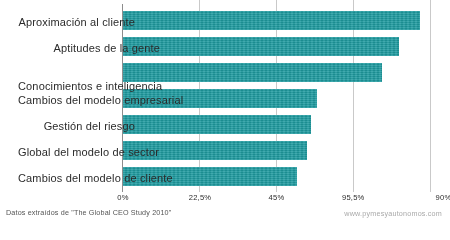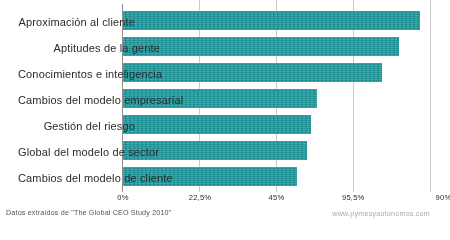--- a/index.html
+++ b/index.html
@@ -100,21 +100,21 @@
     position: absolute;
     left: 6px;
     top: 208px;
     font-size: 7.2px;
     color: #555555;
     letter-spacing: 0.15px;
     white-space: nowrap;
   }
   #watermark {
     position: absolute;
-    right: 20px;
+    right: 8px;
     top: 209px;
     font-size: 7.2px;
     color: #a9a9a9;
     letter-spacing: 0.2px;
     white-space: nowrap;
   }
 </style>
 </head>
 <body>
 
@@ -146,21 +146,21 @@
         <div class="bar" title="Cambios del modelo de sector: 54%" style="width: 184.2px; background-color: rgb(29, 154, 159);"></div>
       </div>
       <div class="bar-row" style="top: 167px; width: 173.967px;">
         <div class="bar" title="Cambios del modelo de ingresos: 51%" style="width: 173.967px; background-color: rgb(29, 154, 159);"></div>
       </div>
     </div>
 
   <div id="category-labels">
       <div class="cat-label-box" style="top: 16px;">Aproximación al cliente</div>
       <div class="cat-label-box" style="top: 42px; padding-left: 25px;">Aptitudes de la gente</div>
-      <div class="cat-label-box" style="top: 68px;">Conocimientos e inteligencia</div>
+      <div class="cat-label-box" style="top: 80px;">Conocimientos e inteligencia</div>
       <div class="cat-label-box" style="top: 94px;">Cambios del modelo empresarial</div>
       <div class="cat-label-box" style="top: 120px;">Gestión del riesgo</div>
       <div class="cat-label-box" style="top: 146px;">Global del modelo de sector</div>
       <div class="cat-label-box" style="top: 172px;">Cambios del modelo de cliente</div>
     </div>
 
   <div id="tick-labels">
       <div class="tick-label" style="left: 123px;">0%</div>
       <div class="tick-label" style="left: 200px;">22,5%</div>
       <div class="tick-label" style="left: 276.5px; text-align: center;">45%</div>

